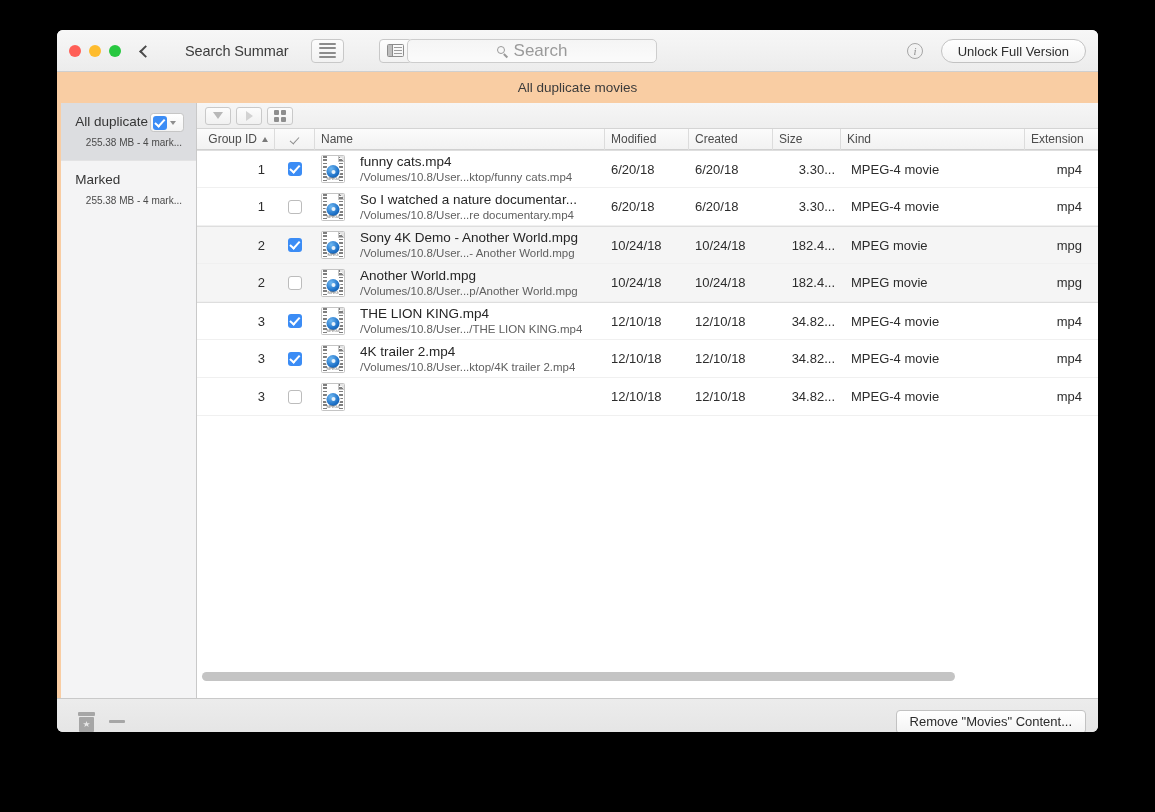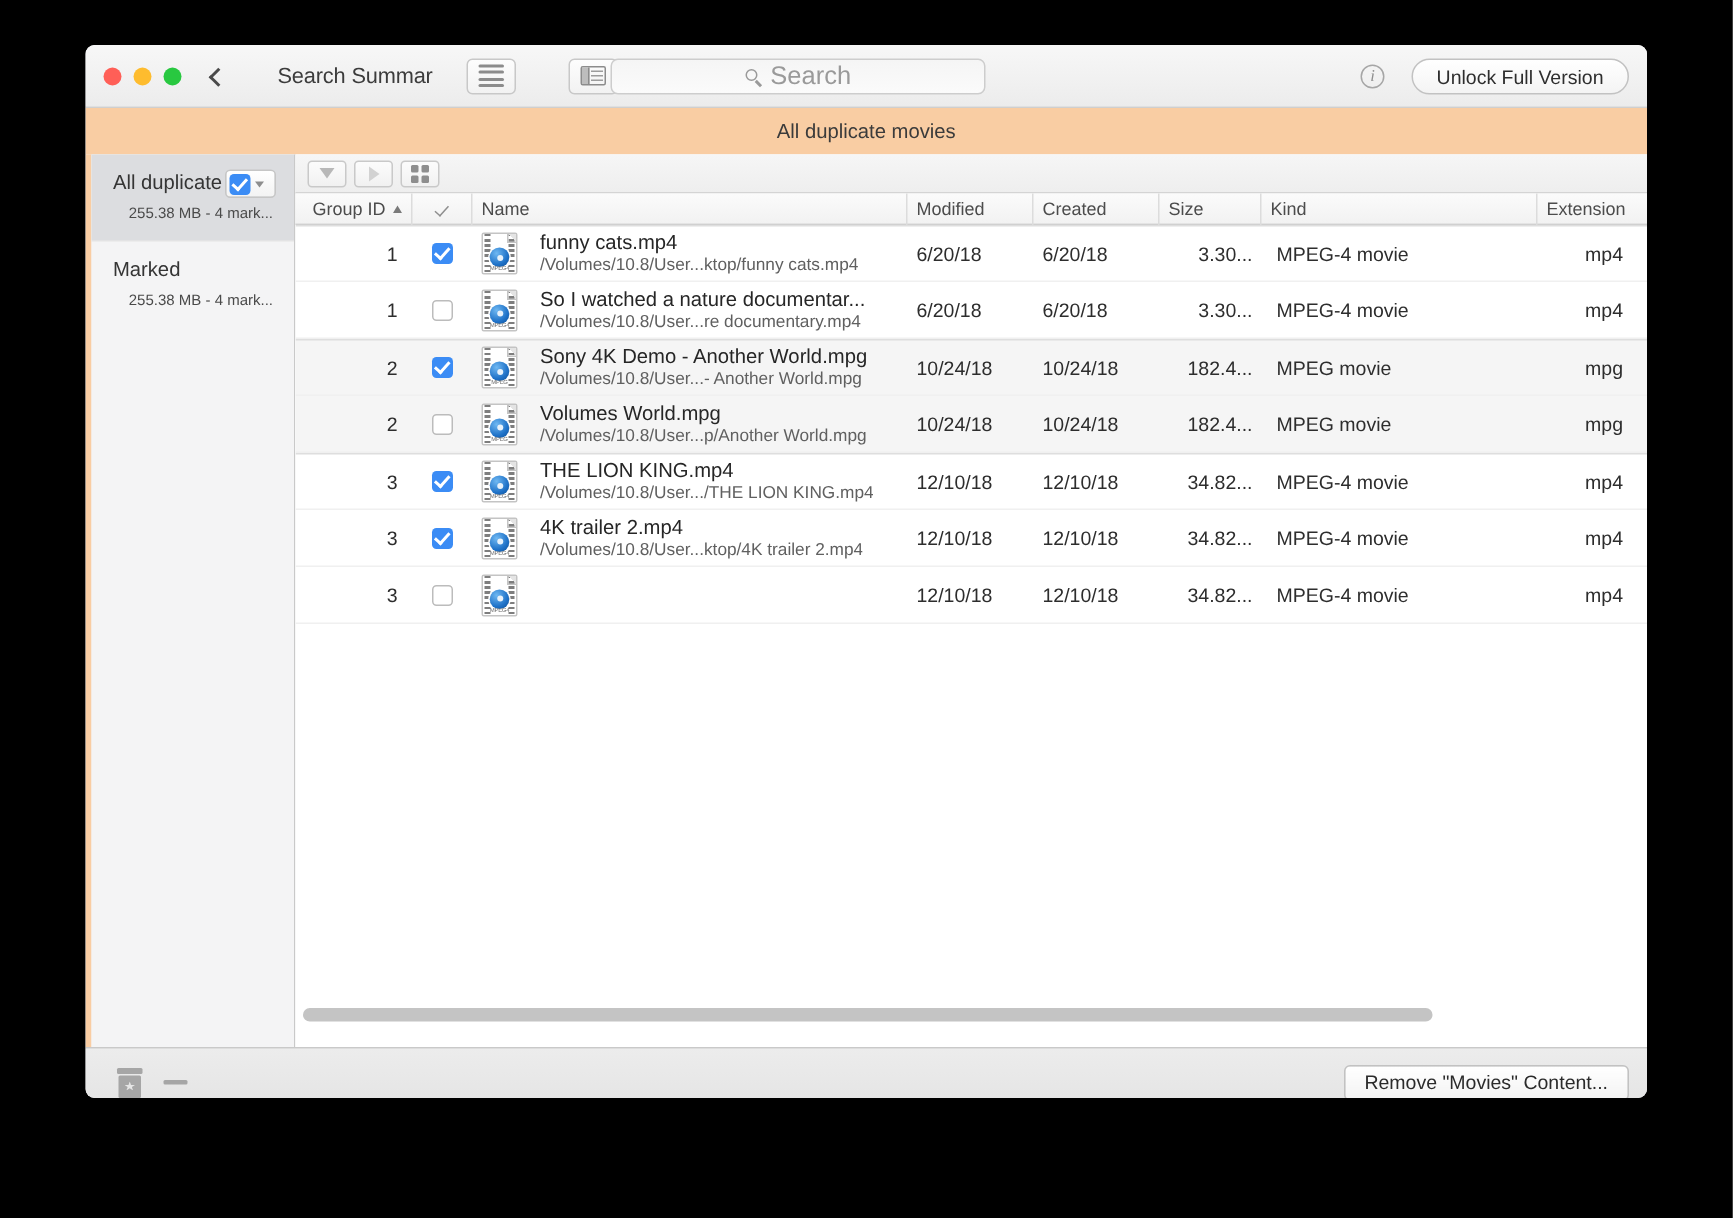--- a/index.html
+++ b/index.html
@@ -491,21 +491,21 @@
             </div>
             <div class="c name">
               <span class="fileicon">
                 <span class="sprock l"></span>
                 <span class="sprock r"></span>
                 <span class="corner"></span>
                 <span class="qt"></span>
                 <span class="lbl">MPEG</span>
               </span>
               <span class="nametext">
-                <span class="nm">Volumes World.mpg</span>
+                <span class="nm">Another World.mpg</span>
                 <span class="pt">/Volumes/10.8/User...p/Another World.mpg</span>
               </span>
             </div>
             <div class="c mod">10/24/18</div>
             <div class="c cre">10/24/18</div>
             <div class="c size">182.4...</div>
             <div class="c kind">MPEG movie</div>
             <div class="c ext">mpg</div>
           </div>
           <div class="row grp-start">

